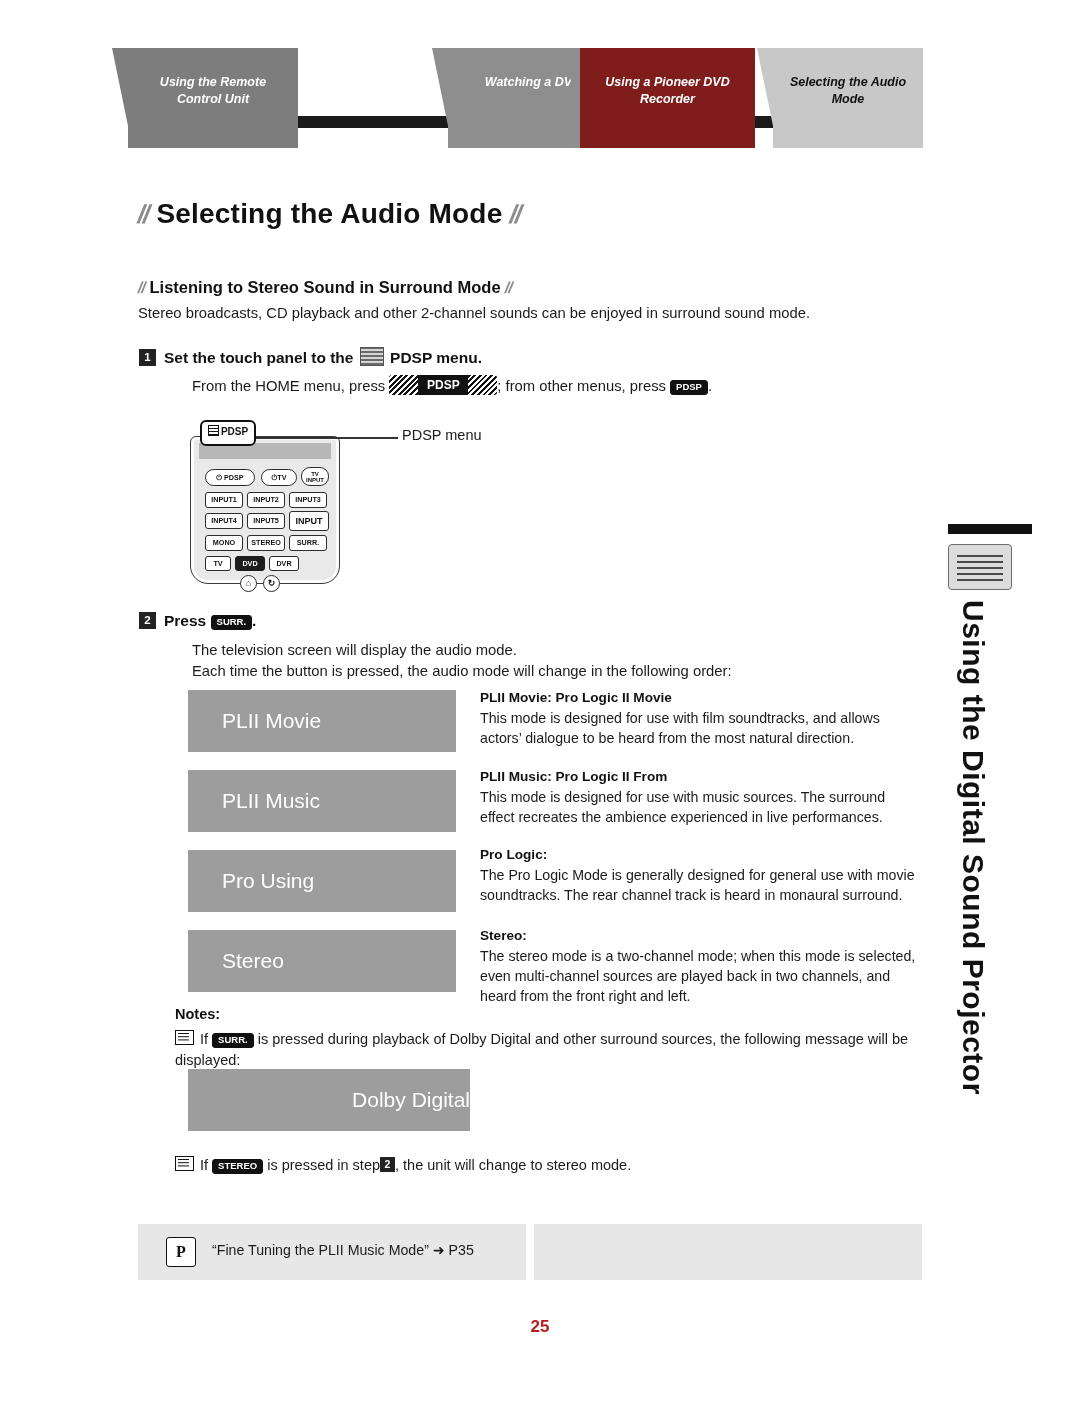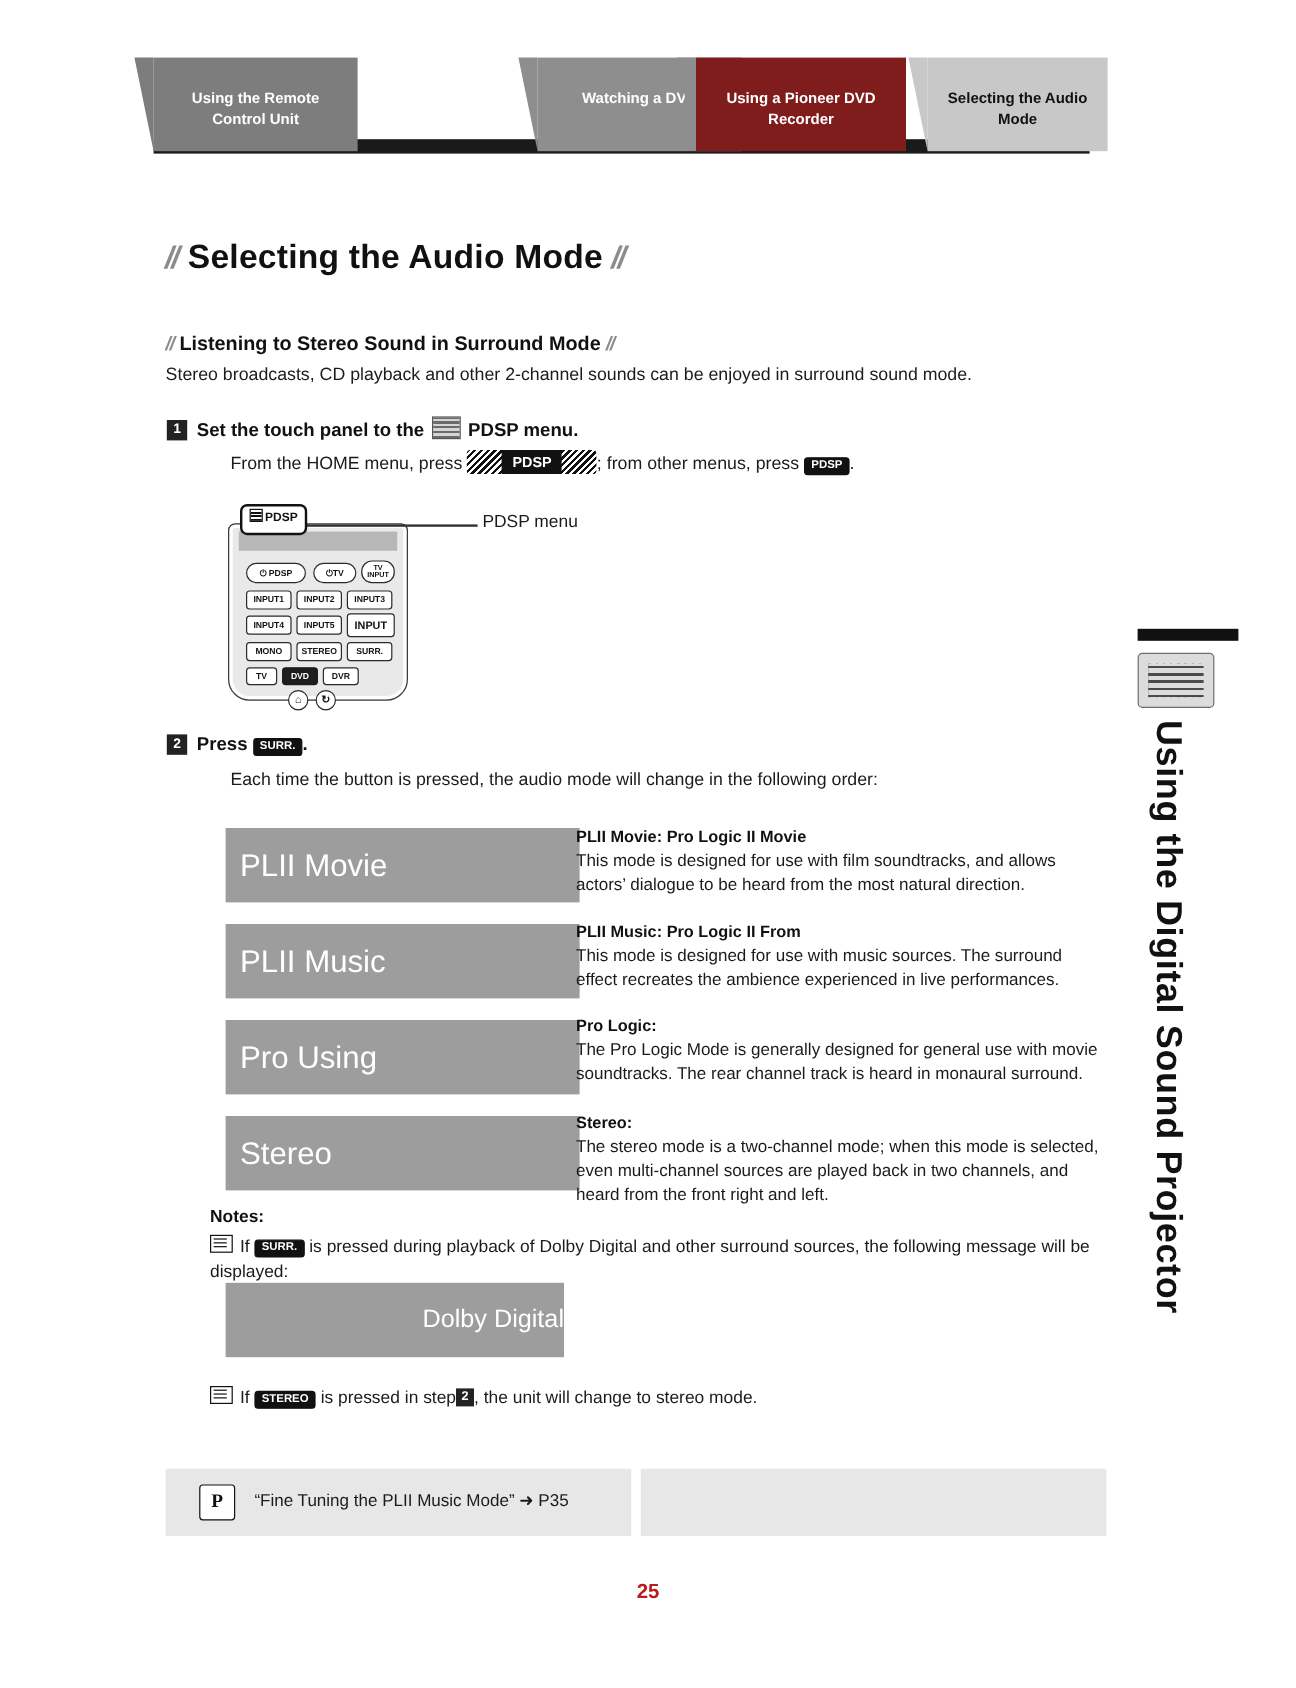--- a/index.html
+++ b/index.html
@@ -20,28 +20,29 @@
   .tabbar {
     position: absolute;
     left: 128px;
     top: 48px;
     width: 796px;
     height: 82px;
   }
   .tab {
     position: absolute;
     top: 0;
-    height: 78px;
+    height: 100px;
     box-sizing: border-box;
     color: #ffffff;
     font-size: 12.5px;
     font-weight: bold;
     text-align: center;
     line-height: 1.35;
     padding-top: 26px;
+    font-style: italic;
   }
   .tab .tl {
     display: block;
   }
   .tabbar .underline {
     position: absolute;
     left: 0;
     top: 68px;
     width: 780px;
     height: 12px;
@@ -245,28 +246,28 @@
     font-size: 14.5px;
     color: #1b1b1b;
   }
 
   #step2-body { left: 192px; top: 640px; width: 720px; }
 
   
   .mode-block {
     position: absolute;
     left: 188px;
-    width: 295px;
+    width: 268px;
     height: 62px;
     background: #9d9d9d;
     color: #fff;
-    font-size: 26px;
+    font-size: 21px;
     display: flex;
     align-items: center;
-    padding-left: 12px;
+    padding-left: 34px;
     box-sizing: border-box;
   }
   #mb0 { top: 690px; }
   #mb1 { top: 770px; }
   #mb2 { top: 850px; }
   #mb3 { top: 930px; }
   #mb-dd {
     top: 1069px;
     width: 282px;
     height: 62px;
@@ -502,20 +503,21 @@
 </div>
 <div class="callout-line"></div>
 <div class="callout-label">PDSP menu</div>
 
 <div class="step-head" id="step2">
   <span class="stepnum">2</span><span>Press</span>
   <span class="inline-key dark">SURR.</span><span>.</span>
 </div>
 
 <div class="para" id="step2-body">
+  <div>The television screen will display the audio mode.</div>
   <div>Each time the button is pressed, the audio mode will change in the following order:</div>
 </div>
 
 <div class="mode-block" id="mb0">PLII Movie</div>
 <div class="mode-block" id="mb1">PLII Music</div>
 <div class="mode-block" id="mb2">Pro Using</div>
 <div class="mode-block" id="mb3">Stereo</div>
 
 <div class="desc-head" id="dh0">PLII Movie: Pro Logic II Movie</div>
 <div class="desc-body" id="db0">This mode is designed for use with film soundtracks, and allows actors’ dialogue to be heard from the most natural direction.</div>

